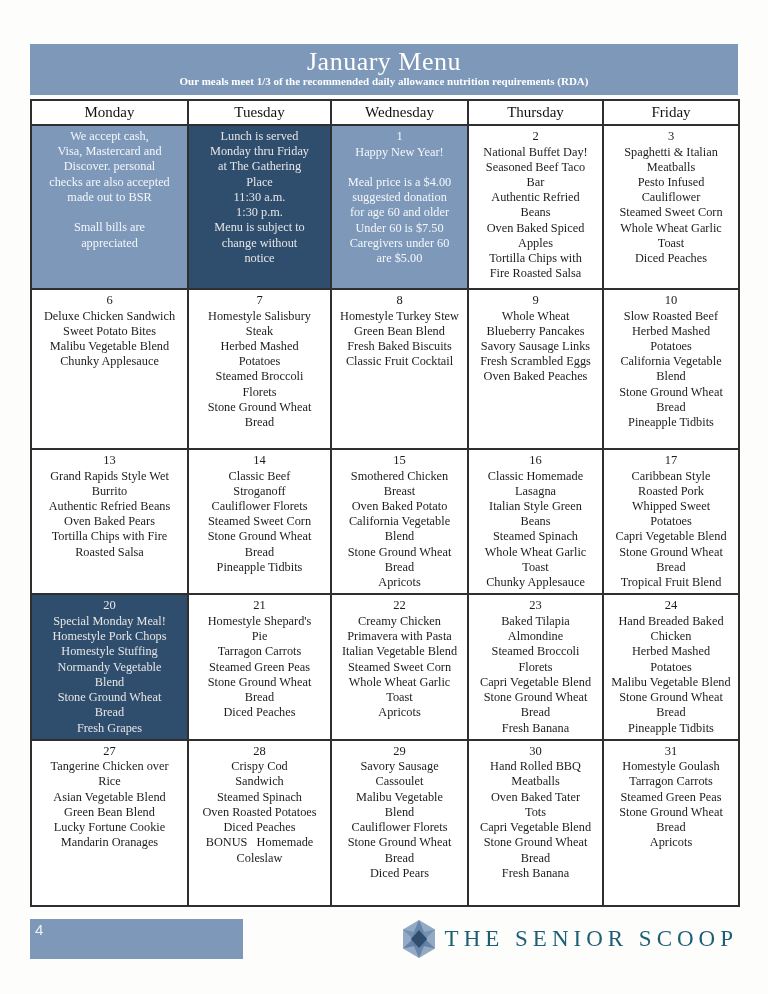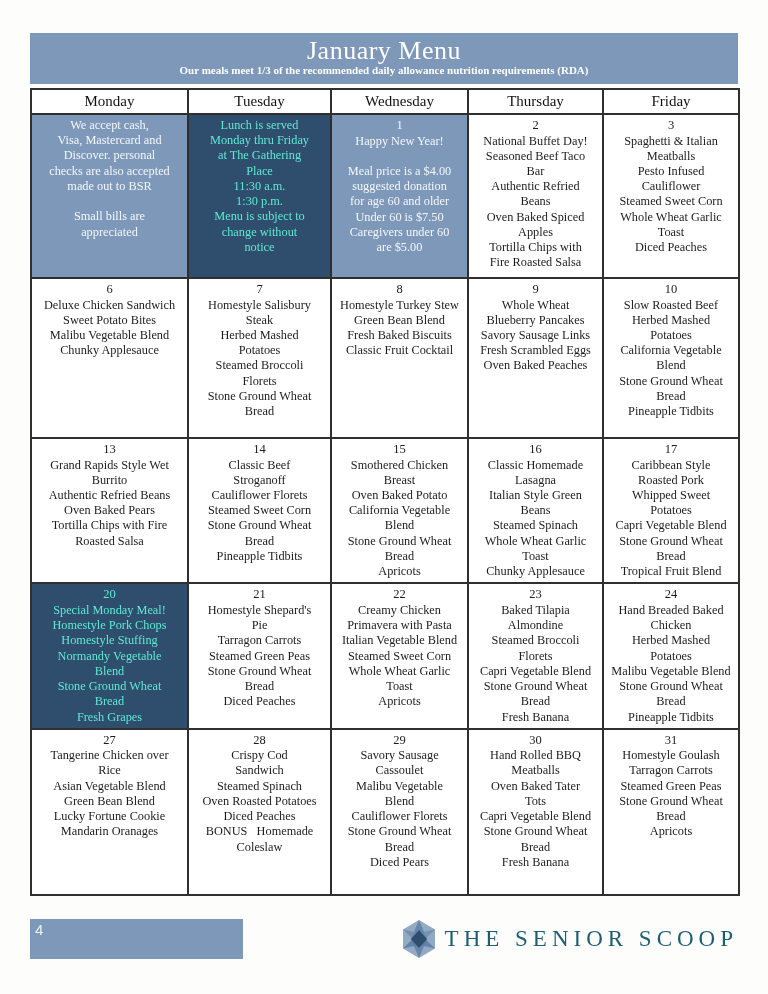--- a/index.html
+++ b/index.html
@@ -8,21 +8,21 @@
     --border:#2F2F2F;
     --logo:#1C5F75;
     --celltext:#1C1C1C;
   }
   *{box-sizing:border-box;margin:0;padding:0;}
   body{
     width:768px;height:994px;background:#FDFDFC;
     font-family:"Liberation Serif","DejaVu Serif",serif;
     position:relative;overflow:hidden;
   }
-  .sheet{position:absolute;left:30px;top:33px;width:708px;}
+  .sheet{position:absolute;left:30px;top:44px;width:708px;}
   .banner{
     background:var(--banner);color:#FFFFFF;text-align:center;
     height:51px;padding-top:3px;
   }
   .banner .title{font-size:26px;letter-spacing:.5px;}
   .banner .subtitle{font-size:11px;font-weight:bold;margin-top:-2px;}
   table.cal{
     border-collapse:collapse;table-layout:fixed;width:708px;margin-top:4px;
   }
   table.cal th,table.cal td{
@@ -33,21 +33,21 @@
     font-size:15px;font-weight:normal;color:#111;height:25px;
     vertical-align:middle;background:#FFFFFF;
   }
   td.cell{
     font-size:12.3px;line-height:1.24;color:var(--celltext);
     padding:3px 2px;background:#FFFFFF;
   }
   td.cell .daynum{font-size:12.5px;}
   td.cell .menu{white-space:pre-wrap;}
   td.cell.medium{background:var(--banner);color:#F4F7FA;}
-  td.cell.dark{background:var(--dark);color:#5eead4;}
+  td.cell.dark{background:var(--dark);color:#e5e5e5;}
   .footer{
     position:absolute;left:30px;top:919px;width:708px;height:40px;
     display:flex;align-items:center;
   }
   .pagebar{
     width:213px;height:40px;background:var(--banner);
     color:#EDF1F6;font-size:15px;padding:2px 0 0 5px;
     font-family:"Liberation Sans",sans-serif;
   }
   .logo{

